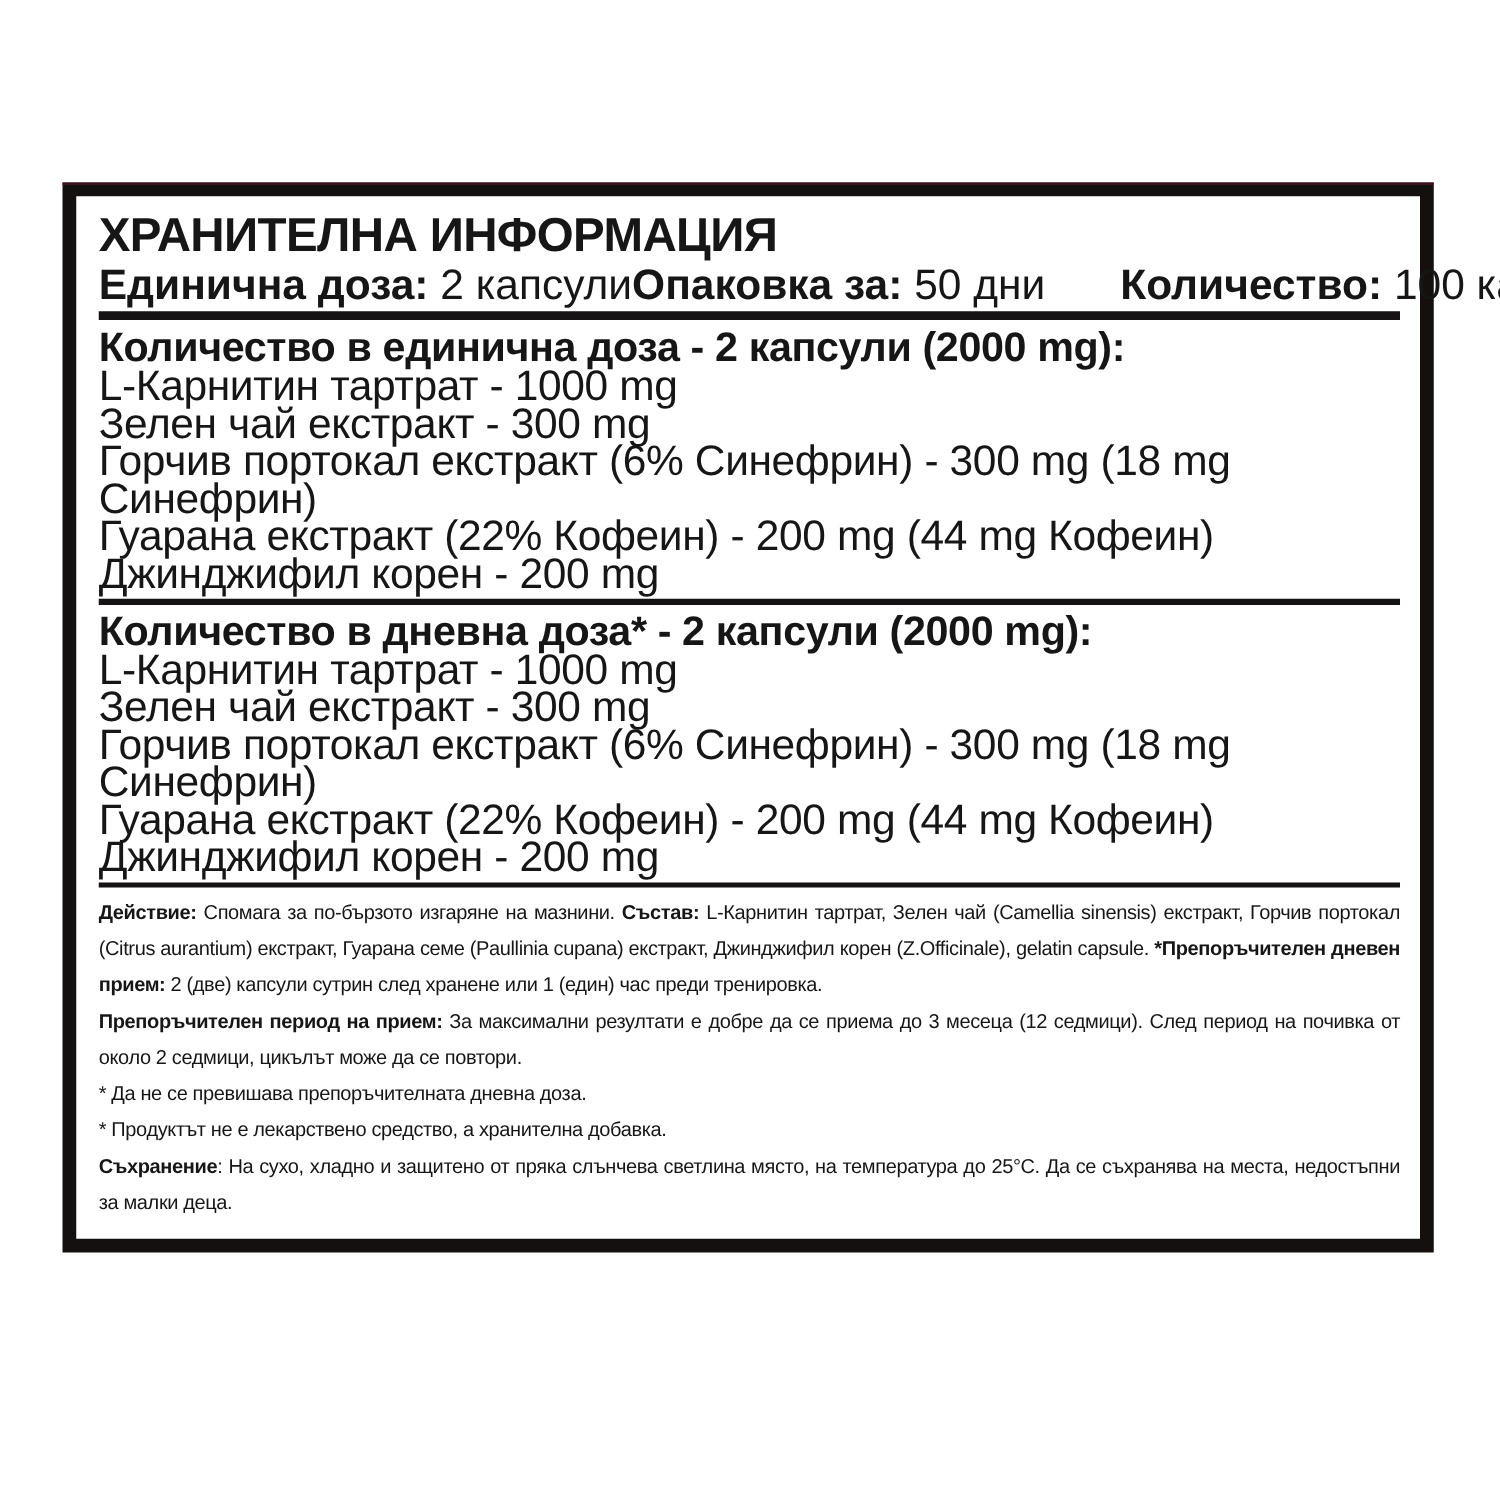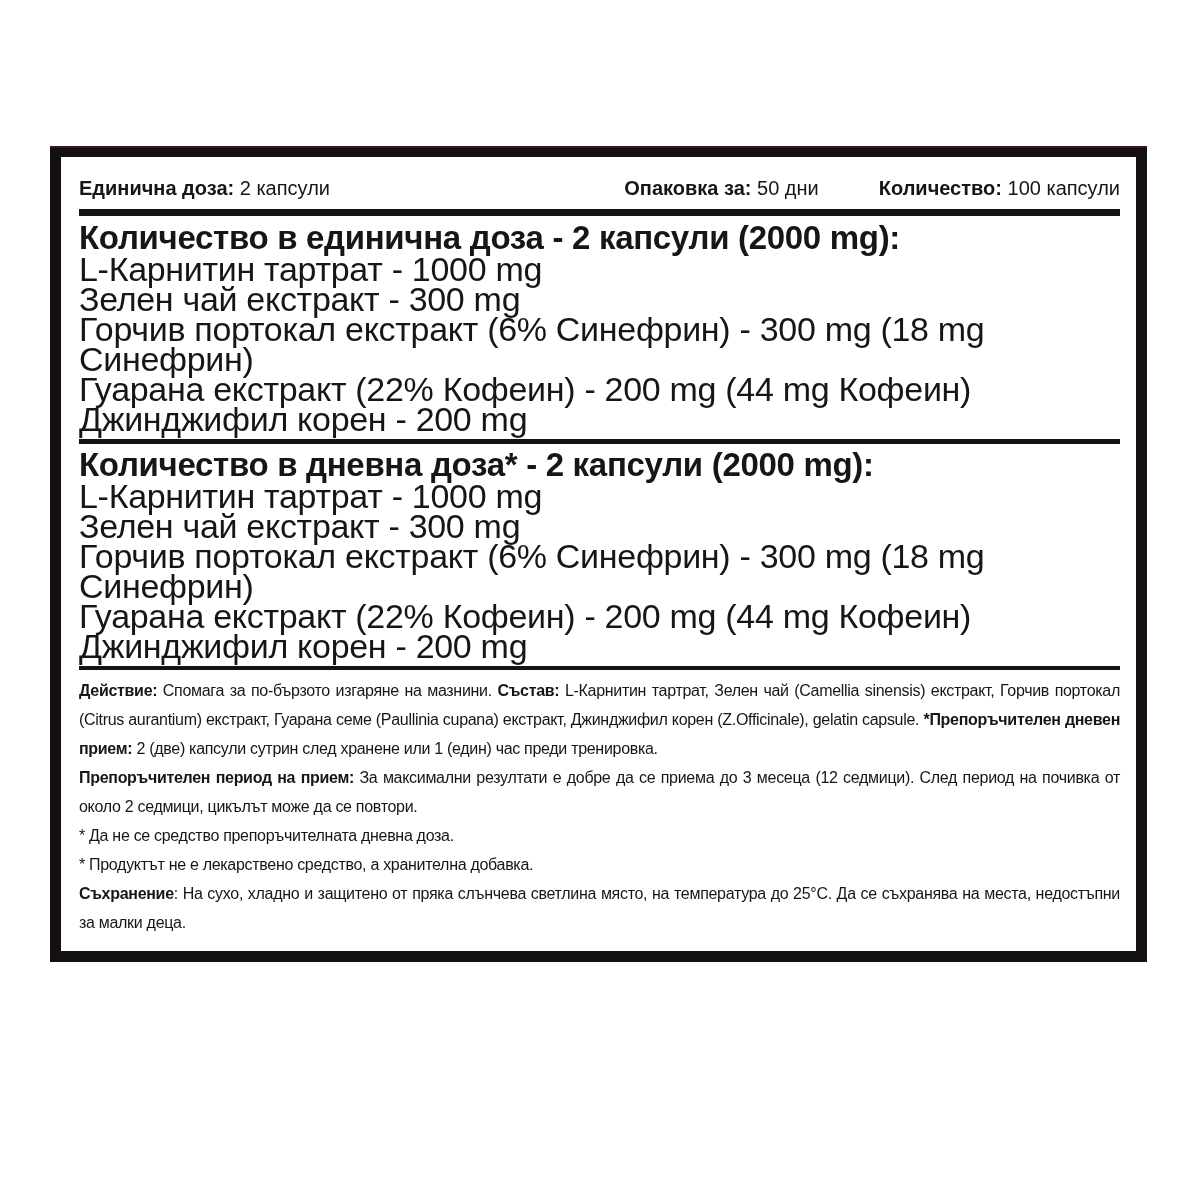--- a/index.html
+++ b/index.html
@@ -38,21 +38,21 @@
   .title {
     font-size: 38px;
     font-weight: 700;
     line-height: 40px;
     letter-spacing: -0.5px;
     margin: 0;
   }
   .dose-row {
     display: flex;
     align-items: baseline;
-    font-size: 20px;
+    font-size: 34px;
     line-height: 30px;
     margin-top: 4px;
     white-space: nowrap;
   }
   .dose-row .grow { flex: 1; }
   .pair-gap { margin-left: 60px; }
   .b { font-weight: 700; }
   .rule {
     background: #151313;
     border: 0;
@@ -81,20 +81,21 @@
     text-align: justify;
   }
   .paras p { margin: 0; }
 </style>
 </head>
 <body>
 
 <div class="label-box">
   <div class="content">
 
+    <h1 class="title">ХРАНИТЕЛНА ИНФОРМАЦИЯ</h1>
 
     <div class="dose-row">
       <span>
         <span class="b">Единична доза:</span>
         <span>2 капсули</span>
       </span>
       <span class="grow"></span>
       <span>
         <span class="b">Опаковка за:</span>
         <span>50 дни</span>
@@ -125,19 +126,19 @@
       <div class="ingredient">Горчив портокал екстракт (6% Синефрин) - 300 mg (18 mg Синефрин)</div>
       <div class="ingredient">Гуарана екстракт (22% Кофеин) - 200 mg (44 mg Кофеин)</div>
       <div class="ingredient">Джинджифил корен - 200 mg</div>
     </div>
 
     <hr class="rule rule-thin">
 
     <div class="paras">
       <p><span class="b">Действие:</span><span> Спомага за по-бързото изгаряне на мазнини. </span><span class="b">Състав:</span><span> L-Карнитин тартрат, Зелен чай (Camellia sinensis) екстракт, Горчив портокал (Citrus aurantium) екстракт, Гуарана семе (Paullinia cupana) екстракт, Джинджифил корен (Z.Officinale), gelatin capsule. </span><span class="b">*Препоръчителен дневен прием:</span><span> 2 (две) капсули сутрин след хранене или 1 (един) час преди тренировка.</span></p>
       <p><span class="b">Препоръчителен период на прием:</span><span> За максимални резултати е добре да се приема до 3 месеца (12 седмици). След период на почивка от около 2 седмици, цикълът може да се повтори.</span></p>
-      <p><span>* Да не се средство препоръчителната дневна доза.</span></p>
+      <p><span>* Да не се превишава препоръчителната дневна доза.</span></p>
       <p><span>* Продуктът не е лекарствено средство, а хранителна добавка.</span></p>
       <p><span class="b">Съхранение</span><span>: На сухо, хладно и защитено от пряка слънчева светлина място, на температура до 25°С. Да се съхранява на места, недостъпни за малки деца.</span></p>
     </div>
 
   </div>
 </div>
 
 </body></html>

